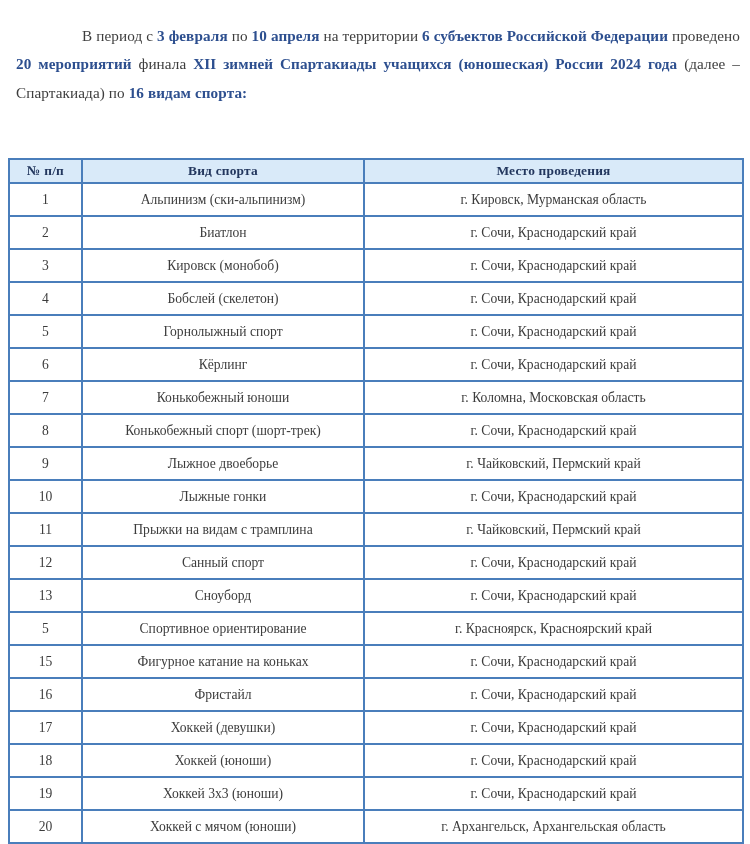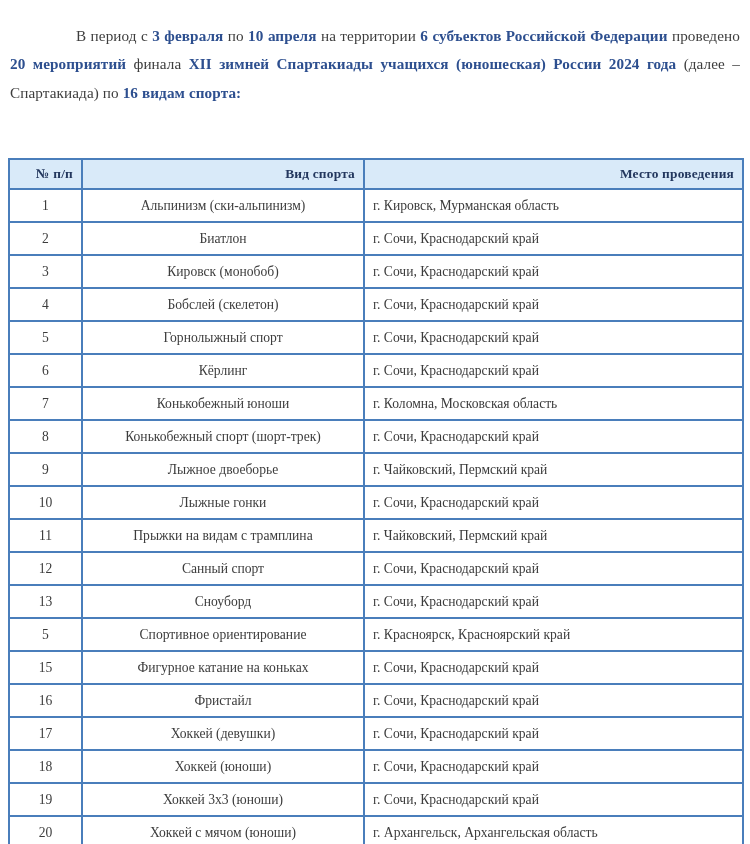--- a/index.html
+++ b/index.html
@@ -24,20 +24,21 @@
   
   .intro {
     padding: 7px 10px 0 10px;
     font-size: 15.2px;
     line-height: 28.2px;
     color: #2d4f8f;
     text-align: justify;
     text-justify: inter-word;
     text-indent: 66px;
     letter-spacing: 0.1px;
+    margin-left: 6px;
   }
   .intro .b {
     font-weight: bold;
   }
   .intro .r {
     font-weight: normal;
     color: #3d3d3d;
   }
 
   
@@ -59,40 +60,40 @@
   table.spartakiada th,
   table.spartakiada td {
     border: 2px solid #4a7ebb;
     padding: 0 8px;
     font-size: 13.6px;
     color: #3c3c3c;
     box-sizing: border-box;
   }
   table.spartakiada thead th {
     background: #d9eaf9;
-    height: 30px;
+    height: 24px;
     font-weight: bold;
-    text-align: right;
+    text-align: center;
     color: #23375e;
     font-size: 13.4px;
     letter-spacing: 0.2px;
   }
   table.spartakiada tbody td {
     height: 33px;
     background: #ffffff;
   }
   td.num {
     text-align: center;
   }
   td.sport {
     text-align: center;
     padding-left: 12px;
   }
   td.place {
-    text-align: left;
+    text-align: center;
   }
 </style>
 </head>
 <body>
 
 <div class="page">
 
   <p class="intro"><span class="r">В период с </span><span class="b">3 февраля</span><span class="r"> по </span><span class="b">10 апреля</span><span class="r"> на территории </span><span class="b">6 субъектов Российской Федерации</span><span class="r"> проведено </span><span class="b">20 мероприятий</span><span class="r"> финала </span><span class="b">XII зимней Спартакиады учащихся (юношеская) России 2024 года</span><span class="r"> (далее – Спартакиада) по </span><span class="b">16 видам спорта:</span></p>
 
   <div class="table-wrap">

